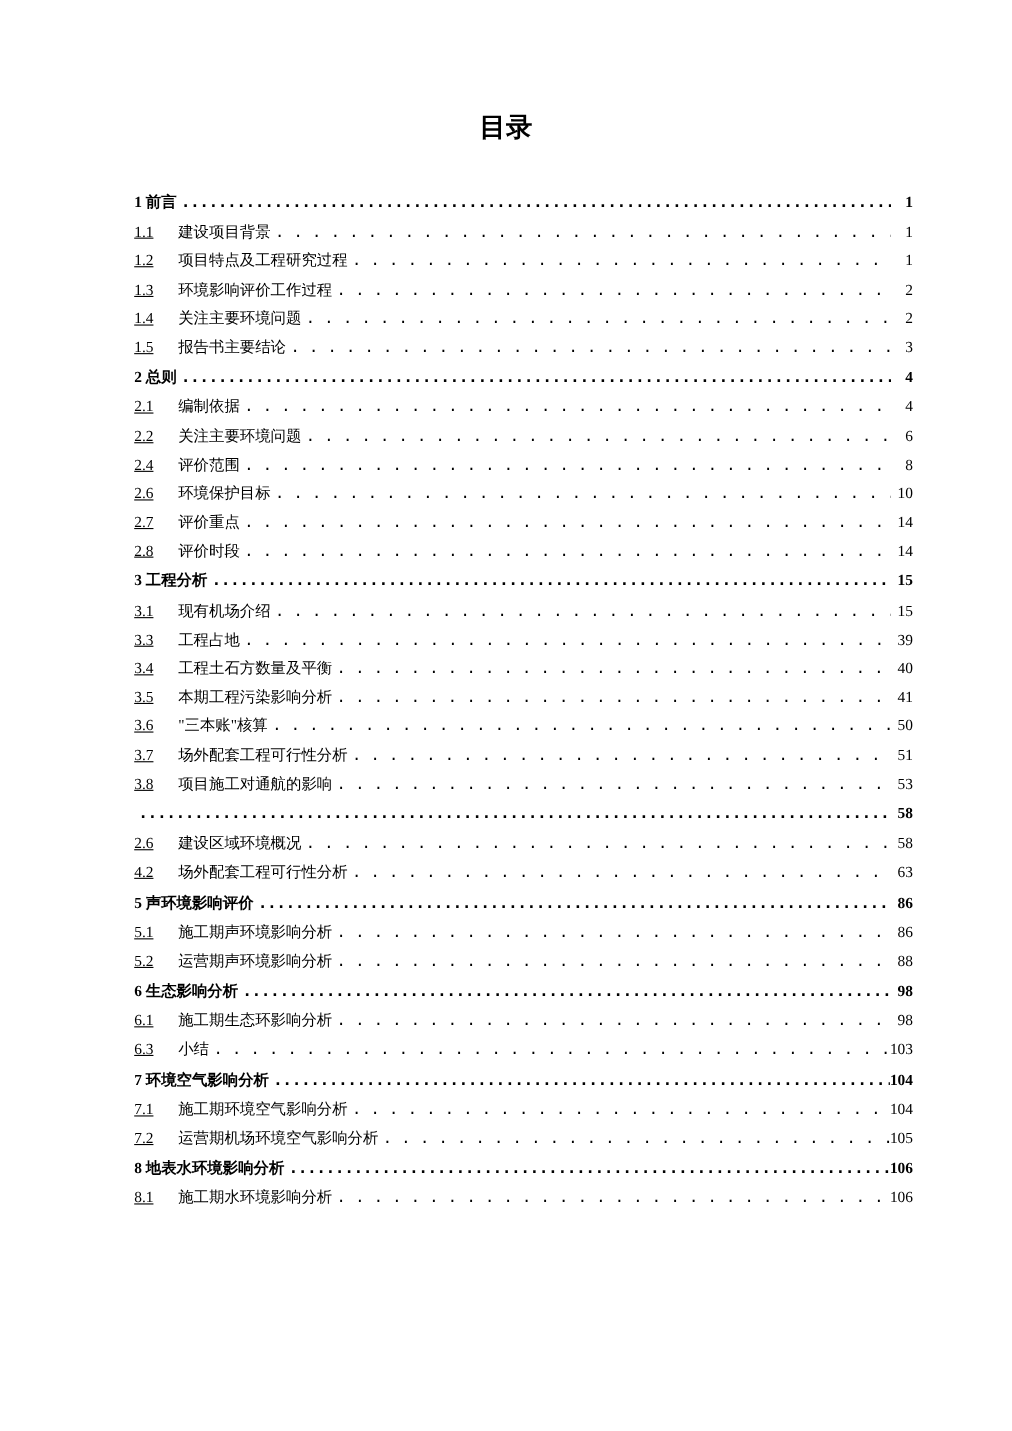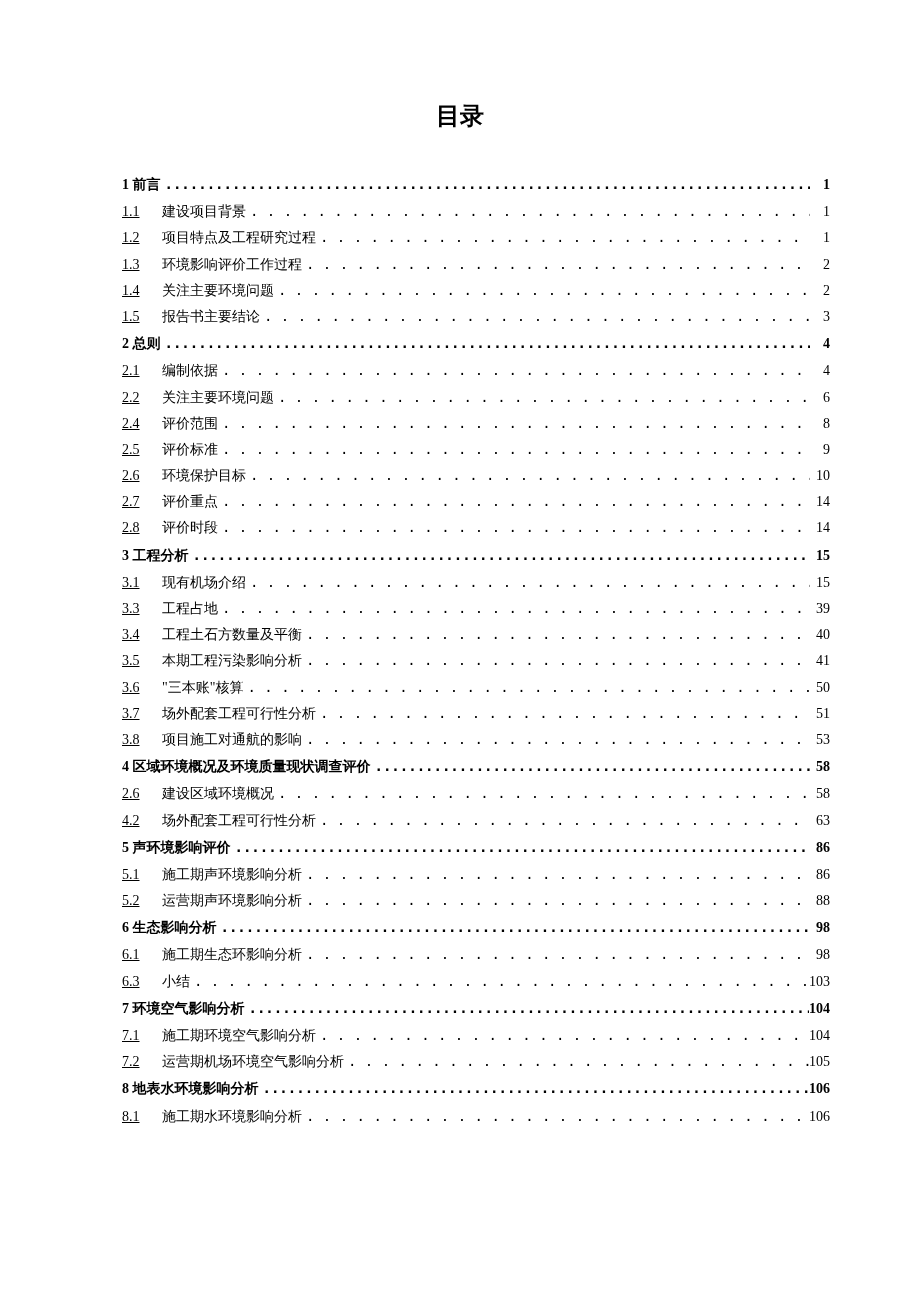--- a/index.html
+++ b/index.html
@@ -144,26 +144,20 @@
       <span class="toc-dots"></span>
       <span class="toc-page">6</span>
     </div>
     <div class="toc-sub">
       <span class="toc-num">2.4</span>
       <span class="toc-text">评价范围</span>
       <span class="toc-dots"></span>
       <span class="toc-page">8</span>
     </div>
     <div class="toc-sub">
-      <span class="toc-num">2.5</span>
-      <span class="toc-text">评价标准</span>
-      <span class="toc-dots"></span>
-      <span class="toc-page">9</span>
-    </div>
-    <div class="toc-sub">
       <span class="toc-num">2.6</span>
       <span class="toc-text">环境保护目标</span>
       <span class="toc-dots"></span>
       <span class="toc-page">10</span>
     </div>
     <div class="toc-sub">
       <span class="toc-num">2.7</span>
       <span class="toc-text">评价重点</span>
       <span class="toc-dots"></span>
       <span class="toc-page">14</span>
@@ -215,21 +209,20 @@
       <span class="toc-dots"></span>
       <span class="toc-page">51</span>
     </div>
     <div class="toc-sub">
       <span class="toc-num">3.8</span>
       <span class="toc-text">项目施工对通航的影响</span>
       <span class="toc-dots"></span>
       <span class="toc-page">53</span>
     </div>
     <div class="toc-chapter">
-      <span class="toc-text"><span>4</span> <span>区域环境概况及环境质量现状调查评价</span></span>
       <span class="toc-dots"></span>
       <span class="toc-page">58</span>
     </div>
     <div class="toc-sub">
       <span class="toc-num">2.6</span>
       <span class="toc-text">建设区域环境概况</span>
       <span class="toc-dots"></span>
       <span class="toc-page">58</span>
     </div>
     <div class="toc-sub">

